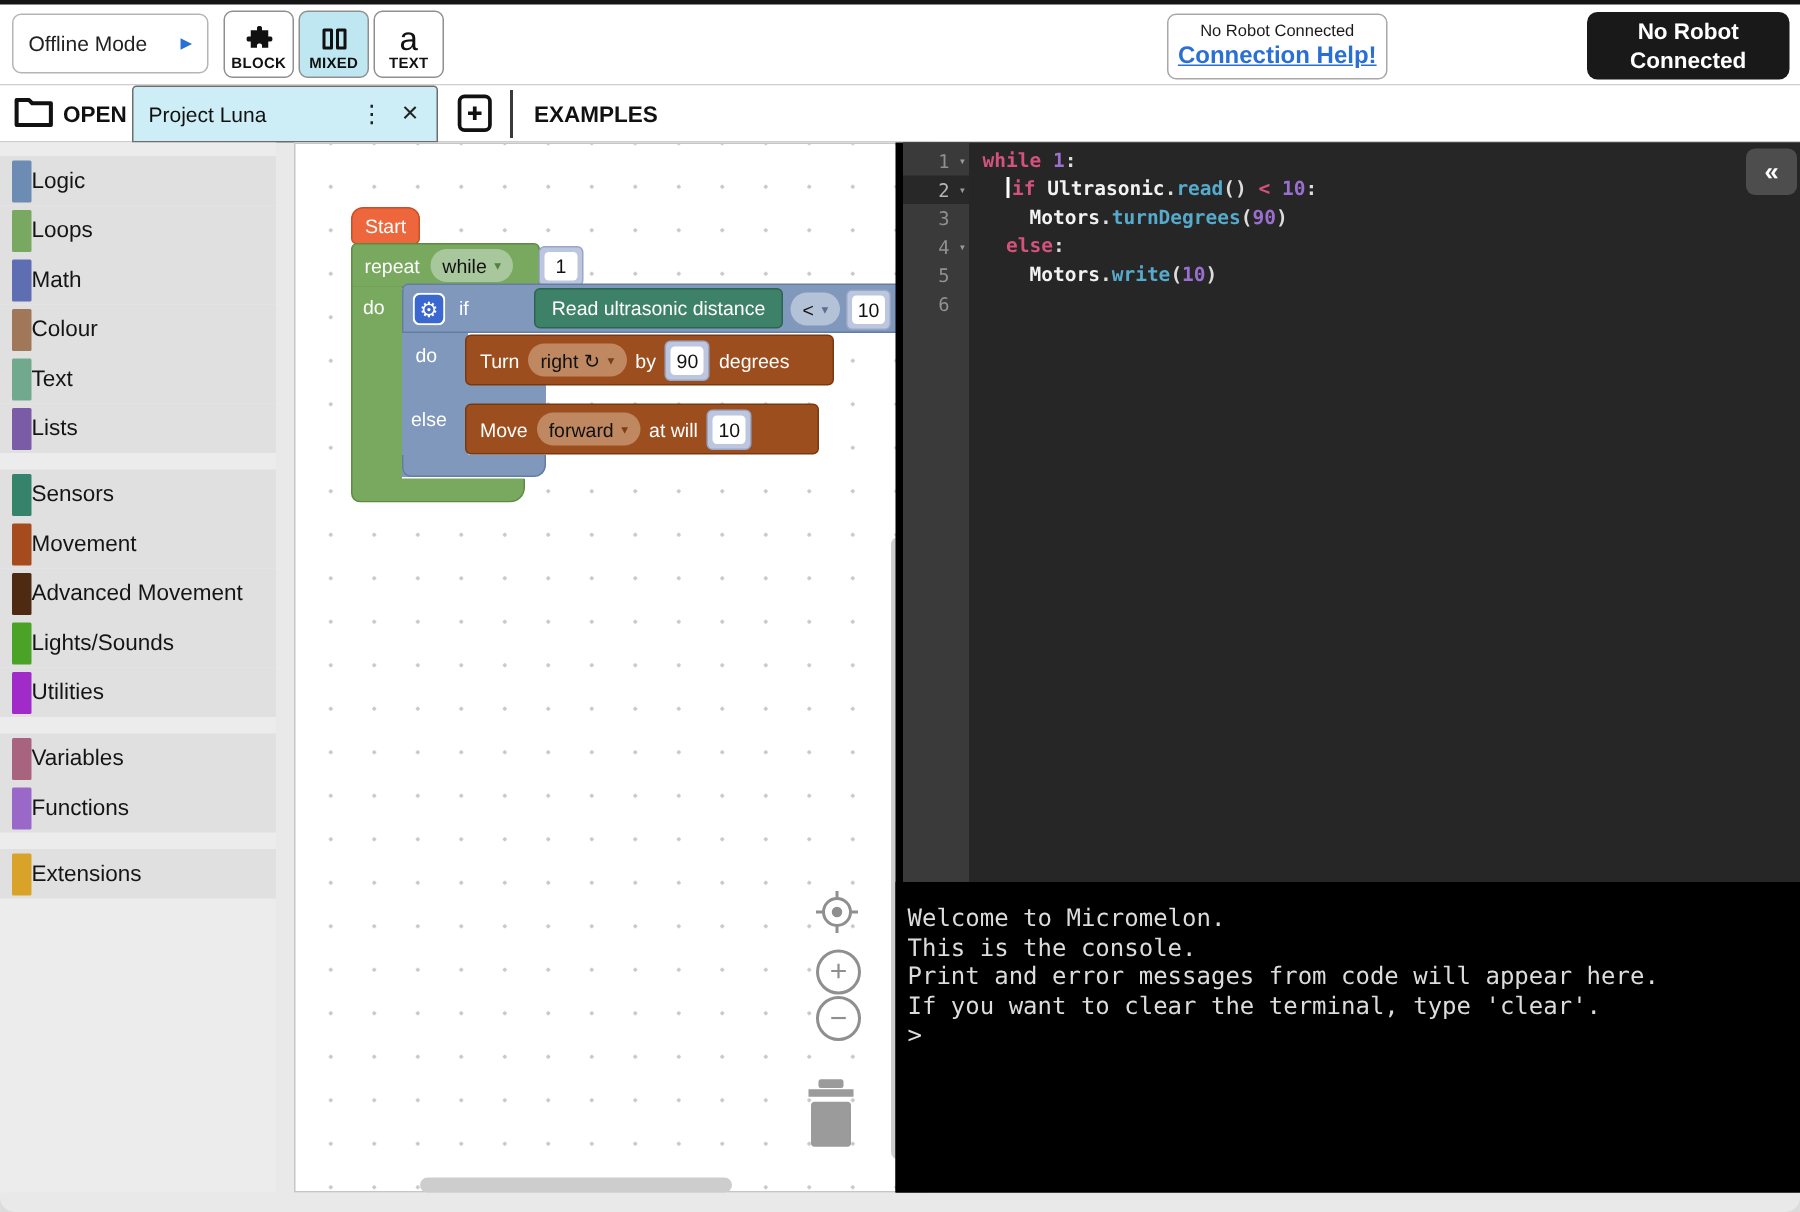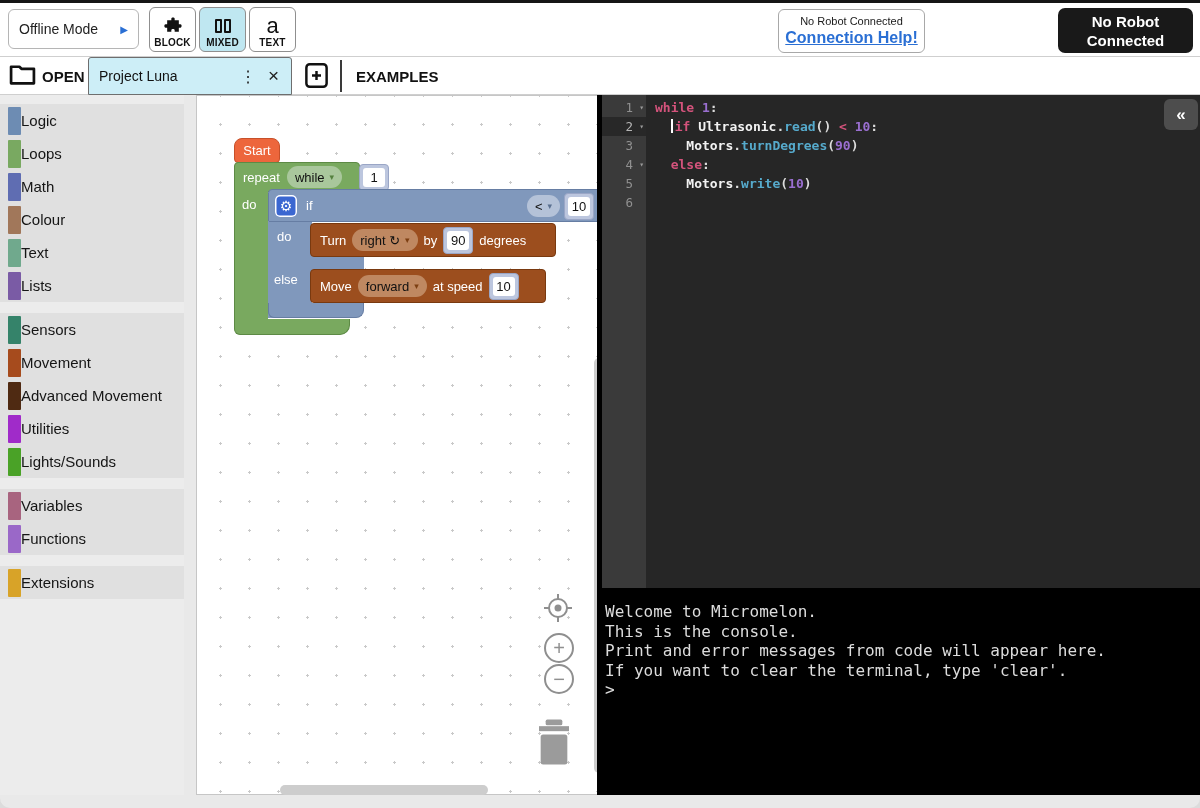--- a/index.html
+++ b/index.html
@@ -220,26 +220,26 @@
       </div>
       <div class="cat-row">
         <span class="cat-bar" style="background: rgb(166, 75, 29);"></span>
         <span class="cat-label">Movement</span>
       </div>
       <div class="cat-row">
         <span class="cat-bar" style="background: rgb(79, 42, 18);"></span>
         <span class="cat-label">Advanced Movement</span>
       </div>
       <div class="cat-row">
+        <span class="cat-bar" style="background: rgb(74, 162, 39);"></span>
+        <span class="cat-label">Lights/Sounds</span>
+      </div>
+      <div class="cat-row">
         <span class="cat-bar" style="background: rgb(160, 43, 201);"></span>
         <span class="cat-label">Utilities</span>
-      </div>
-      <div class="cat-row">
-        <span class="cat-bar" style="background: rgb(74, 162, 39);"></span>
-        <span class="cat-label">Lights/Sounds</span>
       </div>
       <div class="cat-gap"></div>
       <div class="cat-row">
         <span class="cat-bar" style="background: rgb(168, 100, 127);"></span>
         <span class="cat-label">Variables</span>
       </div>
       <div class="cat-row">
         <span class="cat-bar" style="background: rgb(154, 104, 200);"></span>
         <span class="cat-label">Functions</span>
       </div>
@@ -265,20 +265,23 @@
     <div class="slot slot-1" style="background-color: rgb(188, 198, 222);">
       <span class="slot-inner">1</span>
     </div>
     <div class="repeat-col" style="background-color: rgb(121, 169, 95);"></div>
     <div class="repeat-do blk-text">do</div>
     <div class="repeat-bottom" style="background-color: rgb(121, 169, 95);"></div>
 
     <div class="if-top" style="background-color: rgb(128, 152, 188);">
       <span class="gear">⚙</span>
       <span class="if-label blk-text">if</span>
+      <span class="sensor-blk" style="background-color: rgb(62, 129, 105);">
+        <span>Read ultrasonic distance</span>
+      </span>
       <span class="dd dd-blue" style="background-color: rgb(180, 194, 216);">
         <span>&lt;</span>
         <span class="dd-arrow">▾</span>
       </span>
       <span class="slot slot-cond" style="background-color: rgb(188, 198, 222);">
         <span class="slot-inner">10</span>
       </span>
     </div>
     <div class="if-col" style="background-color: rgb(128, 152, 188);"></div>
     <div class="if-strip" style="background-color: rgb(128, 152, 188);"></div>
@@ -298,21 +301,21 @@
       </span>
       <span class="blk-text">degrees</span>
     </div>
 
     <div class="move-blk fwd-pos" style="background-color: rgb(156, 78, 30);">
       <span class="blk-text">Move</span>
       <span class="dd dd-brown" style="background-color: rgb(191, 136, 97);">
         <span>forward</span>
         <span class="dd-arrow">▾</span>
       </span>
-      <span class="blk-text">at speed</span>
+      <span class="blk-text">at will</span>
       <span class="slot" style="background-color: rgb(188, 198, 222);">
         <span class="slot-inner">10</span>
       </span>
     </div>
 
     <div class="ctl" style="left:344px; top:495px;">
       <svg width="34" height="34" viewBox="0 0 34 34">
           <circle cx="17" cy="17" r="9" fill="none" stroke="#8f8f8f" stroke-width="2"></circle>
           <circle cx="17" cy="17" r="3.5" fill="#8f8f8f"></circle>
           <path d="M17 3v5M17 26v5M3 17h5M26 17h5" stroke="#8f8f8f" stroke-width="2"></path>

